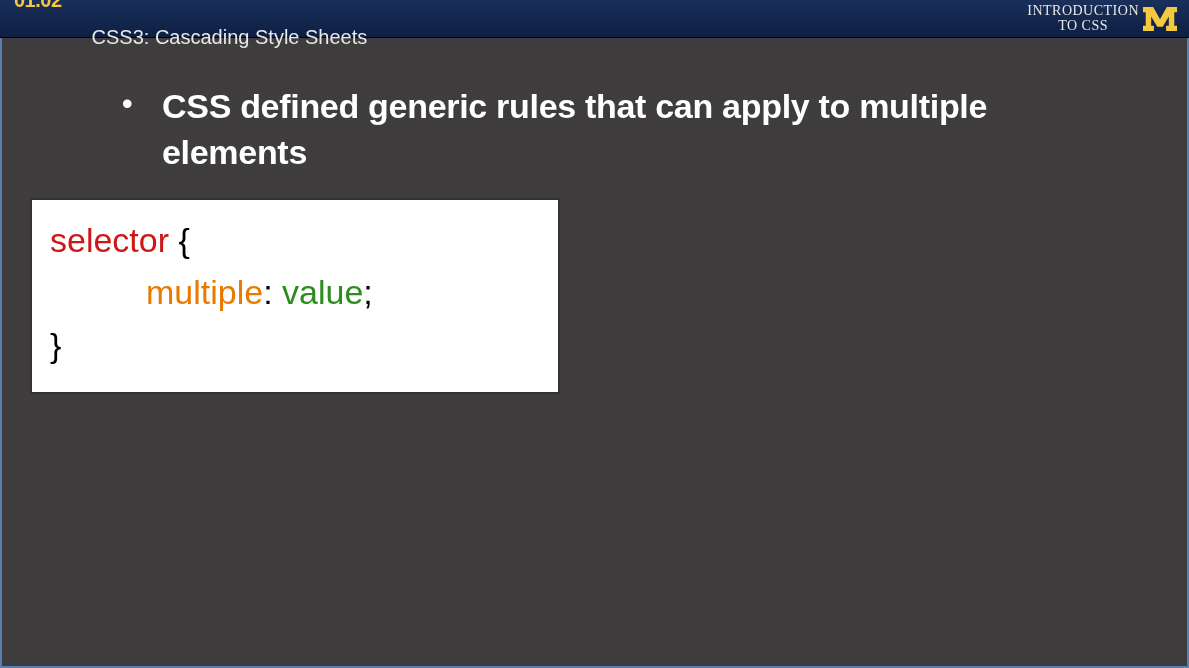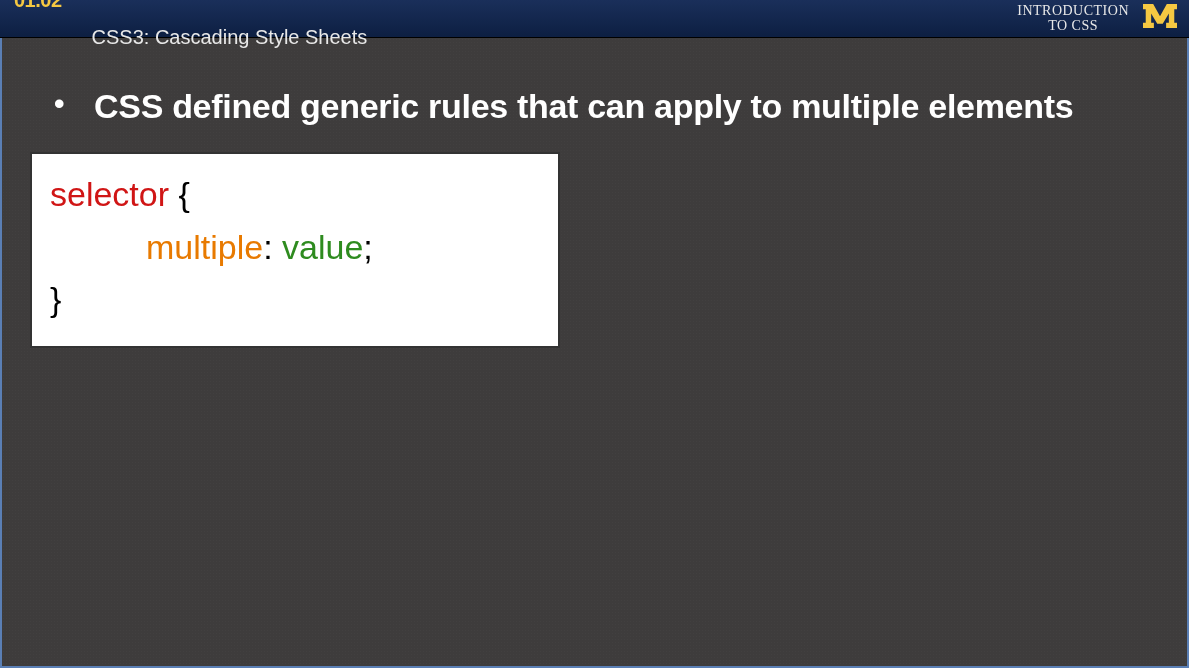--- a/index.html
+++ b/index.html
@@ -37,22 +37,22 @@
       letter-spacing: -0.5px;
     }
     .lesson-title {
       color: #e8e8e8;
       font-size: 20px;
       font-weight: 400;
       margin-top: 37px;
     }
     .header-right {
       display: flex;
-      align-items: flex-start;
-      gap: 14px;
+      align-items: center;
+      gap: 4px;
     }
     .course-label {
       color: #e8e8e8;
       font-size: 14px;
       font-family: Georgia, "Times New Roman", serif;
       text-align: center;
       line-height: 1.05;
       letter-spacing: 0.5px;
     }
     .logo {
@@ -77,21 +77,21 @@
     .slide-title {
       color: #f5c842;
       font-size: 48px;
       font-weight: bold;
       text-align: center;
       letter-spacing: -0.5px;
       margin-bottom: 30px;
     }
     .bullet-list {
       list-style: none;
-      padding-left: 52px;
+      padding-left: 120px;
       padding-right: 60px;
     }
     .bullet-list li {
       color: #ffffff;
       font-size: 34px;
       font-weight: bold;
       line-height: 1.35;
       position: relative;
       padding-left: 40px;
       letter-spacing: -0.3px;

